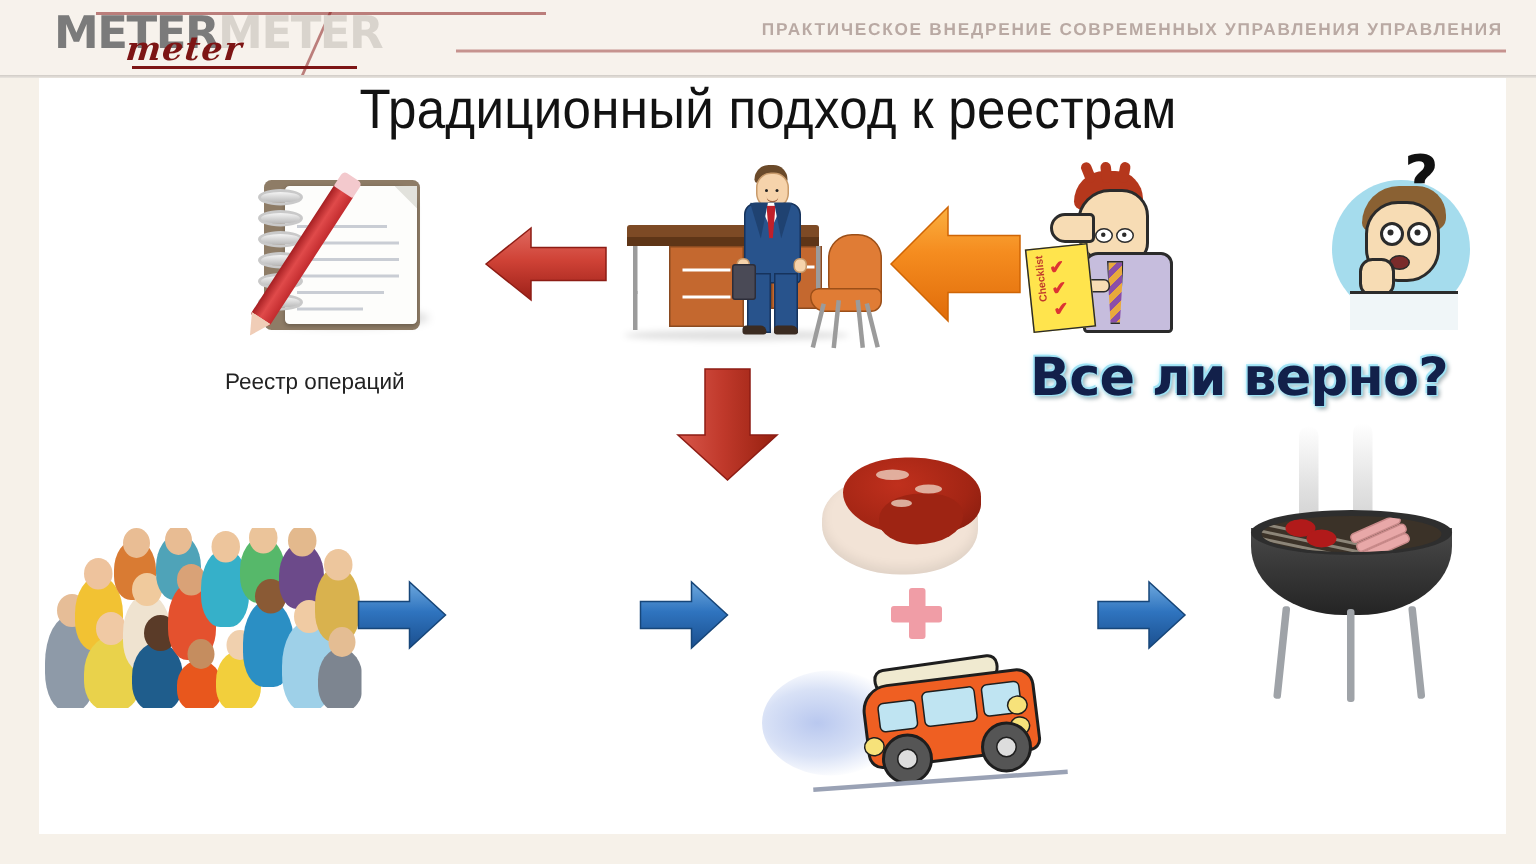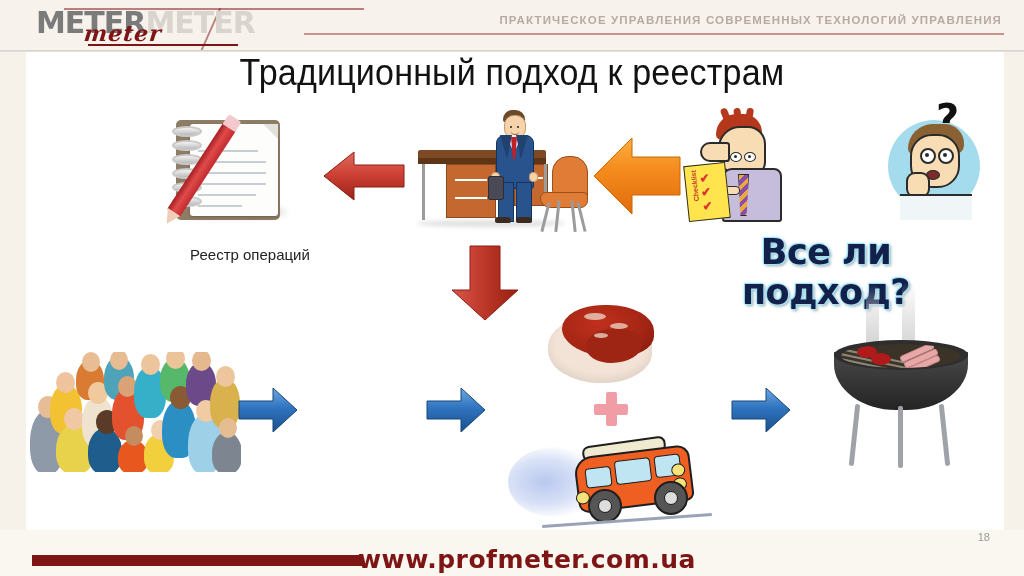--- a/index.html
+++ b/index.html
@@ -352,21 +352,21 @@
     color:#12204a;
     text-shadow:
       0 0 2px #9fe3f5, 0 0 4px #9fe3f5,
       1px 1px 0 #9fe3f5, -1px -1px 0 #9fe3f5,
       2px 2px 3px rgba(0,0,0,.35);
     letter-spacing:-.5px;
   }
   
   .caption{
     position:absolute;left:150px;top:246px;width:200px;
-    text-align:center;font-size:15px;color:#222;
+    text-align:left;font-size:15px;color:#222;
   }
   
   .arrow-left-red{
     position:absolute;left:322px;top:148px;width:84px;height:56px;
   }
   .arrow-right-orange{
     position:absolute;left:592px;top:135px;width:90px;height:82px;
   }
   .arrow-down-red{
     position:absolute;left:448px;top:244px;width:74px;height:78px;
@@ -530,21 +530,21 @@
   <div class="header">
     <div class="header-rule-top"></div>
     <div class="header-slash"></div>
 
     <div class="logo">
       <div class="logo-prof"><span>METER</span><span class="logo-meter">METER</span></div>
     </div>
     <div class="logo-script">meter</div>
     <div class="logo-script-underline"></div>
 
-    <div class="header-tag">ПРАКТИЧЕСКОЕ УПРАВЛЕНИЯ СОВРЕМЕННЫХ ТЕХНОЛОГИЙ УПРАВЛЕНИЯ</div>
+    <div class="header-tag">ПРАКТИЧЕСКОЕ ВНЕДРЕНИЕ СОВРЕМЕННЫХ УПРАВЛЕНИЯ УПРАВЛЕНИЯ</div>
     <div class="header-tag-rule"></div>
     <div class="header-bottom-shadow"></div>
   </div>
 
   <div class="title">Традиционный подход к реестрам</div>
 
   <div class="art nb-wrap">
     <div class="nb-shadow"></div>
     <div class="nb-cover"></div>
     <div class="nb-page">
@@ -674,21 +674,21 @@
     <div class="q-head"></div>
     <div class="q-eye" style="left:42px;"></div>
     <div class="q-eye" style="left:60px;"></div>
     <div class="q-pupil" style="left:47px;"></div>
     <div class="q-pupil" style="left:65px;"></div>
     <div class="q-mouth"></div>
     <div class="q-hand"></div>
     <div class="q-body"></div>
   </div>
 
-  <div class="vse-li">Все ли подход?</div>
+  <div class="vse-li">Все ли верно?</div>
 
   <div class="arrow-down-red">
     <svg width="74" height="78" viewBox="0 0 74 78">
       <defs>
         <linearGradient id="gRedD" x1="0" y1="0" x2="1" y2="0">
           <stop offset="0%" stop-color="#d8574a"></stop>
           <stop offset="45%" stop-color="#c0392b"></stop>
           <stop offset="100%" stop-color="#96200f"></stop>
         </linearGradient>
       </defs>
@@ -808,20 +808,14 @@
       <div class="patty" style="left:30px;top:9px;width:20px;height:12px;"></div>
       <div class="sausage" style="left:58px;top:5px;width:34px;"></div>
       <div class="sausage" style="left:62px;top:11px;width:34px;"></div>
       <div class="sausage" style="left:66px;top:17px;width:32px;"></div>
     </div>
     <div class="grill-leg" style="left:24px;top:122px;height:62px;transform:rotate(6deg);"></div>
     <div class="grill-leg" style="left:70px;top:124px;height:62px;"></div>
     <div class="grill-leg" style="left:114px;top:122px;height:62px;transform:rotate(-6deg);"></div>
   </div>
 
-  <div class="footer">
-    <div class="footer-bg"></div>
-    <div class="slide-number">18</div>
-    <div class="footer-bar"></div>
-    <div class="footer-url">www.profmeter.com.ua</div>
-  </div>
 
 </div>
 
 </body></html>

